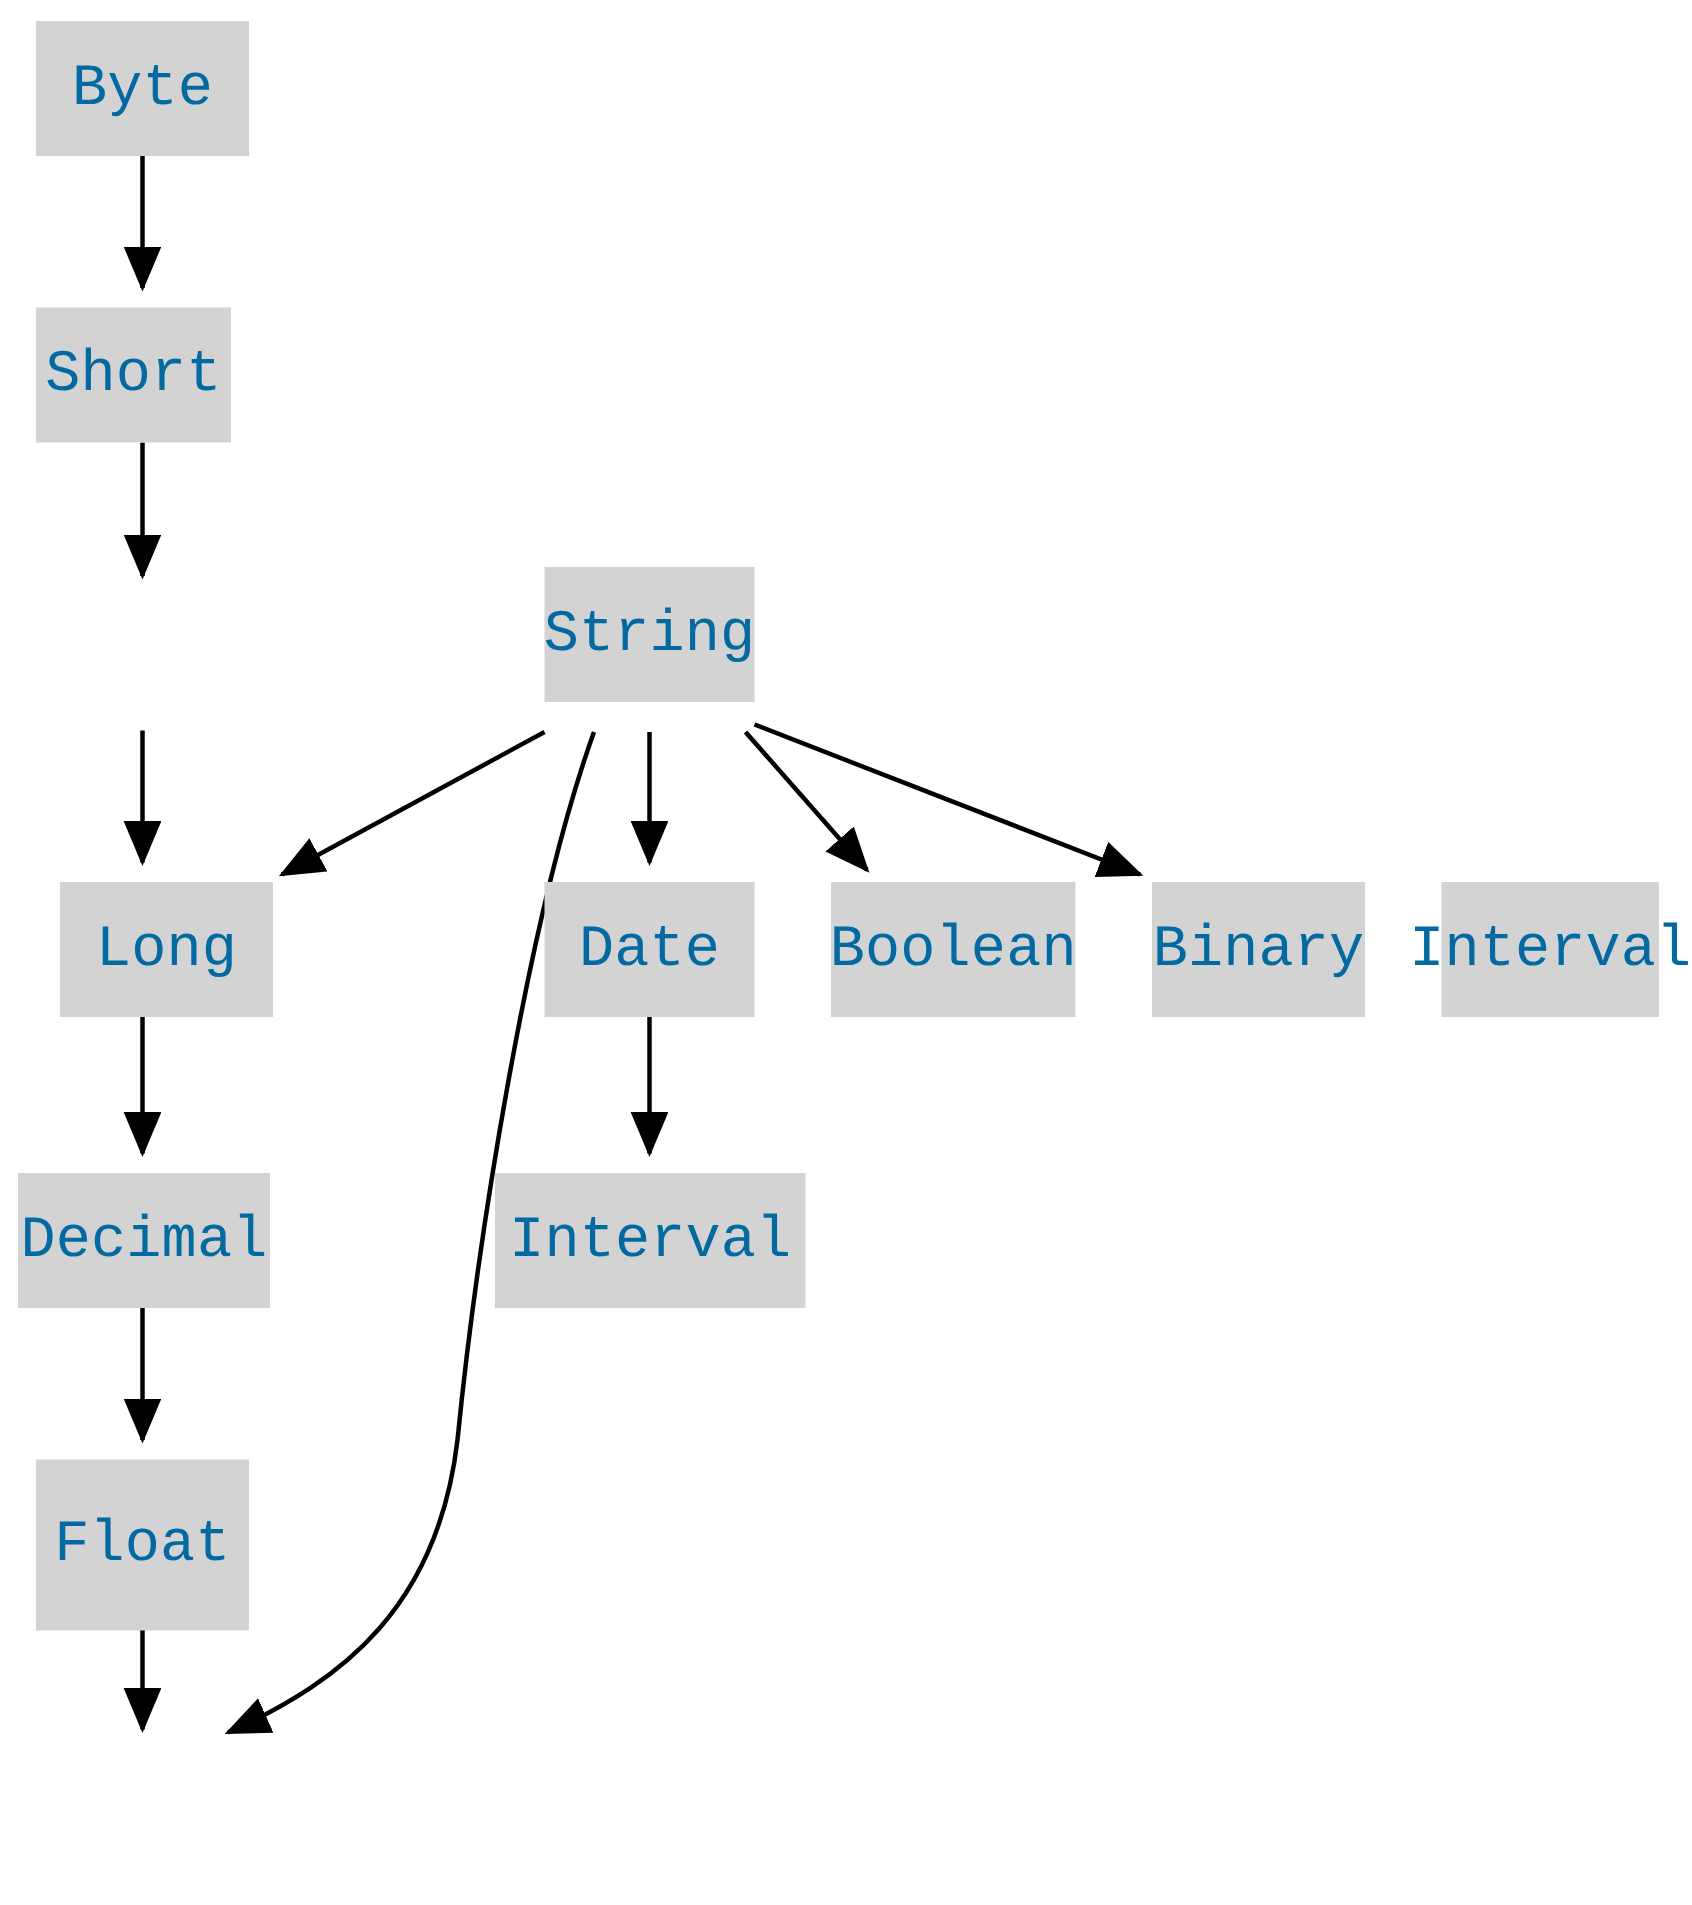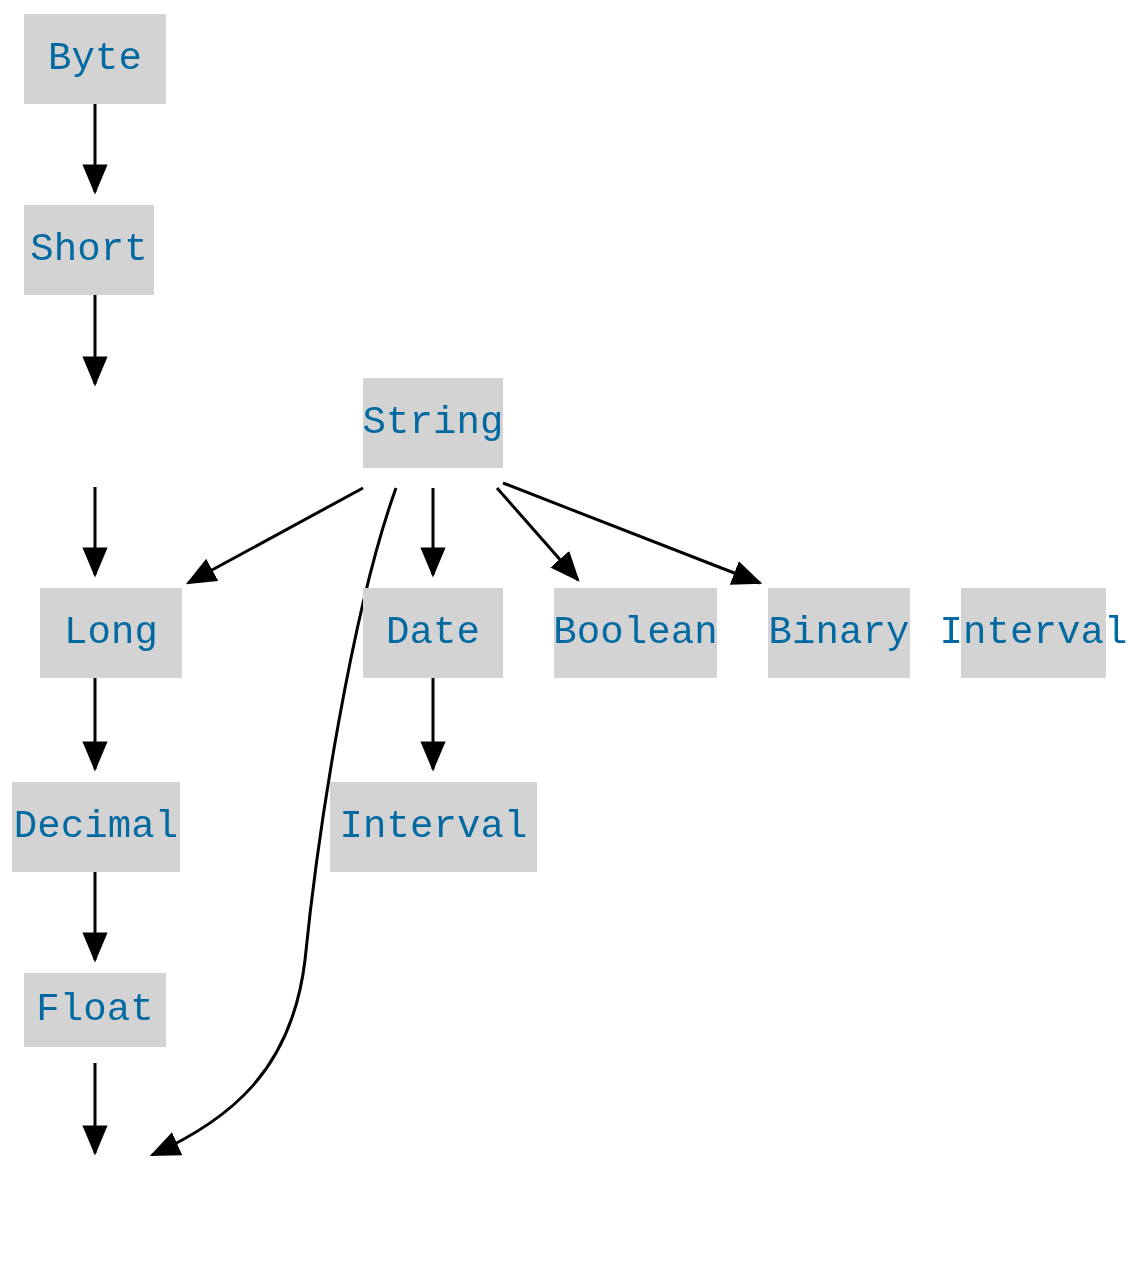--- a/index.html
+++ b/index.html
@@ -139,18 +139,18 @@
   </div>
 
   <div class="node" style="left:12px; top:782px; width:168px; height:90px;">
     <span class="node-label">Decimal</span>
   </div>
 
   <div class="node" style="left:330px; top:782px; width:207px; height:90px;">
     <span class="node-label">Interval</span>
   </div>
 
-  <div class="node" style="left:24px; top:973px; width:142px; height:74px;">
+  <div class="node" style="left:24px; top:973px; width:142px; height:114px;">
     <span class="node-label">Float</span>
   </div>
 
 
 </div>
 
 </body></html>

